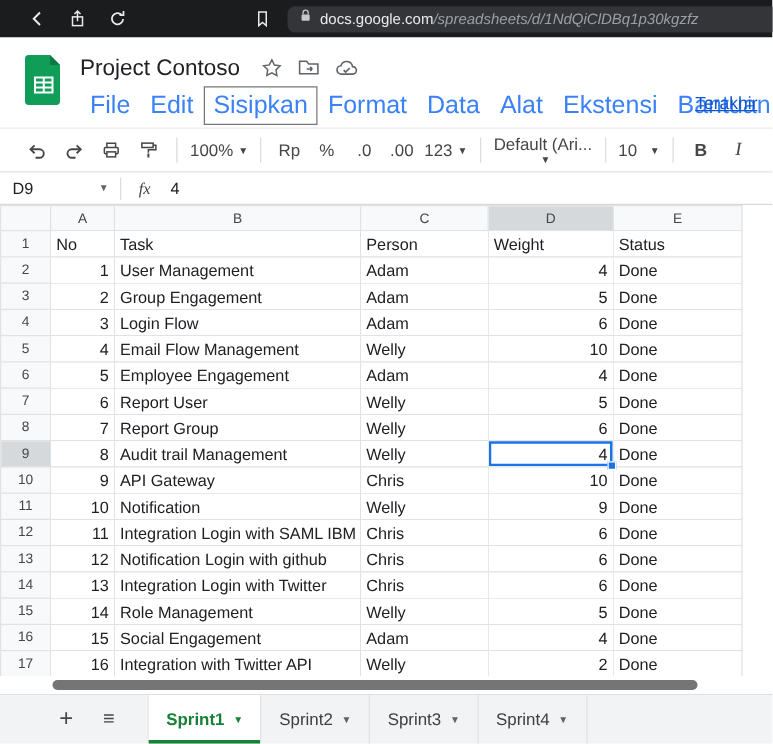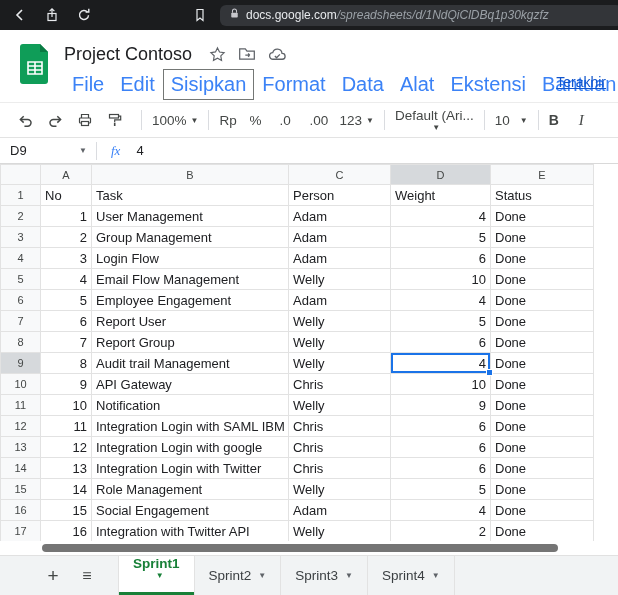--- a/index.html
+++ b/index.html
@@ -1,21 +1,21 @@
 <!DOCTYPE html>
 <html><head>
 <meta charset="utf-8">
 <style>
   * { margin:0; padding:0; box-sizing:border-box; }
   html,body { width:618px; height:595px; overflow:hidden; background:#fff;
     font-family:"Liberation Sans","DejaVu Sans",sans-serif; }
   .screen { position:relative; width:618px; height:595px; display:flex; flex-direction:column; overflow:hidden; }
 
   
-  .browser-bar { height:30px; background:#1b1c1e; display:flex; align-items:center; padding:0 0 0 8px; flex:0 0 auto; }
+  .browser-bar { height:30px; background:#1b1c1e; display:flex; align-items:center; padding:0 0 0 18px; flex:0 0 auto; }
   .bicon { display:flex; align-items:center; justify-content:center; width:24px; height:24px; margin-right:8px; }
   .bspacer { flex:0 0 84px; }
   .url-pill { flex:1; height:21px; background:#333539; border-radius:6px; display:flex; align-items:center;
     padding:0 8px; margin-right:-4px; overflow:hidden; white-space:nowrap; }
   .url-host { color:#e8eaed; font-size:12px; margin-left:5px; }
   .url-path { color:#9aa0a6; font-size:12px;font-style:italic; }
 
   
   .docs-header { height:73px; background:#fff; display:flex; padding:8px 12px 0 14px; flex:0 0 auto; border-bottom:1px solid #ececec; }
   .sheets-logo { width:30px; height:40px; margin:6px 14px 0 6px; flex:0 0 auto; }
@@ -23,34 +23,34 @@
   .title-row { height:32px; display:flex; align-items:center; }
   .doc-title { font-size:18px; color:#202124; margin-right:14px; }
   .hicon { display:flex; align-items:center; justify-content:center; width:22px; height:22px; margin-right:8px; }
   .menu-row { position:relative; height:28px; display:flex; align-items:center; }
   .menu-item { font-size:20px; color:#3b82f6; padding:3px 7px; border:1px solid transparent; cursor:default; }
   .menu-item.boxed { border:1px solid #747775; }
   .last-edit { position:absolute; right:0px; top:4px; font-size:14px; color:#1155cc; text-decoration:underline; white-space:nowrap; }
 
   
   .toolbar { height:34px; display:flex; align-items:center; padding:0 6px 0 14px; flex:0 0 auto; color:#444746; }
-  .tb-btn { display:flex; align-items:center; min-width:24px; height:24px; margin:0 3px; font-size:13.5px; color:#444746; }
+  .tb-btn { display:flex; align-items:center; justify-content:center; min-width:24px; height:24px; margin:0 3px; font-size:13.5px; color:#444746; }
   .tb-text { font-size:13.5px; }
   .tb-caret { font-size:8px; margin-left:4px; color:#444746; }
   .tb-div { width:1px; height:20px; background:#dadce0; margin:0 7px; }
   .tb-bold { font-weight:bold; font-size:14px; }
   .tb-italic { font-family:"Liberation Serif",serif; font-style:italic; font-size:15px; }
 
   
   .formula-bar { height:27px; display:flex; align-items:center; border-top:1px solid #e3e3e3; border-bottom:1px solid #d9d9d9; flex:0 0 auto; }
   .name-box { width:96px; height:100%; display:flex; align-items:center; justify-content:space-between; padding:0 9px 0 10px; }
   .name-ref { font-size:13px; color:#202124; }
   .name-caret { font-size:8px; color:#5f6368; }
   .fb-div { width:1px; height:18px; background:#dadce0; }
-  .fx { font-style:italic; font-size:13px; color:#3b82f6; margin:0 16px 0 14px; font-family:"Liberation Serif",serif; }
+  .fx { font-style:italic; font-size:13px; color:#404040; margin:0 16px 0 14px; font-family:"Liberation Serif",serif; }
   .fb-value { font-size:13px; color:#202124; }
 
   
   .grid-area { flex:0 0 auto; height:377px; background:#fff; overflow:hidden; }
   table.sheet { border-collapse:collapse; table-layout:fixed; width:593px; }
   table.sheet th, table.sheet td { border:1px solid #e2e2e2; font-weight:normal; }
   th.col-h { height:20px; background:#f8f9fa; font-size:11px; color:#444746; text-align:center; }
   th.corner { background:#f8f9fa; }
   th.row-h { background:#f8f9fa; font-size:11px; color:#444746; text-align:center; }
   th.sel { background:#d6d9dc; }
@@ -62,21 +62,21 @@
   
   .hscroll { height:14px; background:#fff; position:relative; flex:0 0 auto; }
   .hscroll-bar { position:absolute; left:42px; top:3px; width:516px; height:8px; background:#757575; border-radius:4px; }
 
   
   .tab-bar { flex:1; background:#f1f3f4; border-top:1px solid #e1e1e1; display:flex; align-items:stretch; padding-left:36px; }
   .tab-icon-btn { display:flex; align-items:center; justify-content:center; width:34px; color:#444746; font-size:19px; }
   .tabs-wrap { display:flex; align-items:stretch; margin-left:14px; }
   .sheet-tab { display:flex; align-items:center; padding:0 14px; font-size:13.5px; color:#3c4043; border-right:1px solid #e2e2e2; position:relative; }
   .sheet-tab:first-child { border-left:1px solid #e2e2e2; }
-  .sheet-tab.active { background:#ffffff; color:#188038; font-weight:bold;flex-direction:column; }
+  .sheet-tab.active { background:#ffffff; color:#188038; font-weight:bold; }
   .sheet-tab.active::after { content:''; position:absolute; left:0; right:0; bottom:0; height:3px; background:#188038; }
   .tab-caret { font-size:8px; margin-left:7px; color:#5f6368; }
   .sheet-tab.active .tab-caret { color:#188038; }
 </style>
 </head>
 <body>
 
 <div class="screen">
 
   <div class="browser-bar">
@@ -267,21 +267,21 @@
             <th class="row-h">2</th>
             <td class="cell num">1</td>
             <td class="cell">User Management</td>
             <td class="cell">Adam</td>
             <td class="cell num">4</td>
             <td class="cell">Done</td>
           </tr>
           <tr>
             <th class="row-h">3</th>
             <td class="cell num">2</td>
-            <td class="cell">Group Management</td>
+            <td class="cell">Group Engagement</td>
             <td class="cell">Adam</td>
             <td class="cell num">5</td>
             <td class="cell">Done</td>
           </tr>
           <tr>
             <th class="row-h">4</th>
             <td class="cell num">3</td>
             <td class="cell">Login Flow</td>
             <td class="cell">Adam</td>
             <td class="cell num">6</td>
@@ -347,21 +347,21 @@
             <th class="row-h">12</th>
             <td class="cell num">11</td>
             <td class="cell">Integration Login with SAML IBM</td>
             <td class="cell">Chris</td>
             <td class="cell num">6</td>
             <td class="cell">Done</td>
           </tr>
           <tr>
             <th class="row-h">13</th>
             <td class="cell num">12</td>
-            <td class="cell">Integration Login with google</td>
+            <td class="cell">Notification Login with github</td>
             <td class="cell">Chris</td>
             <td class="cell num">6</td>
             <td class="cell">Done</td>
           </tr>
           <tr>
             <th class="row-h">14</th>
             <td class="cell num">13</td>
             <td class="cell">Integration Login with Twitter</td>
             <td class="cell">Chris</td>
             <td class="cell num">6</td>

